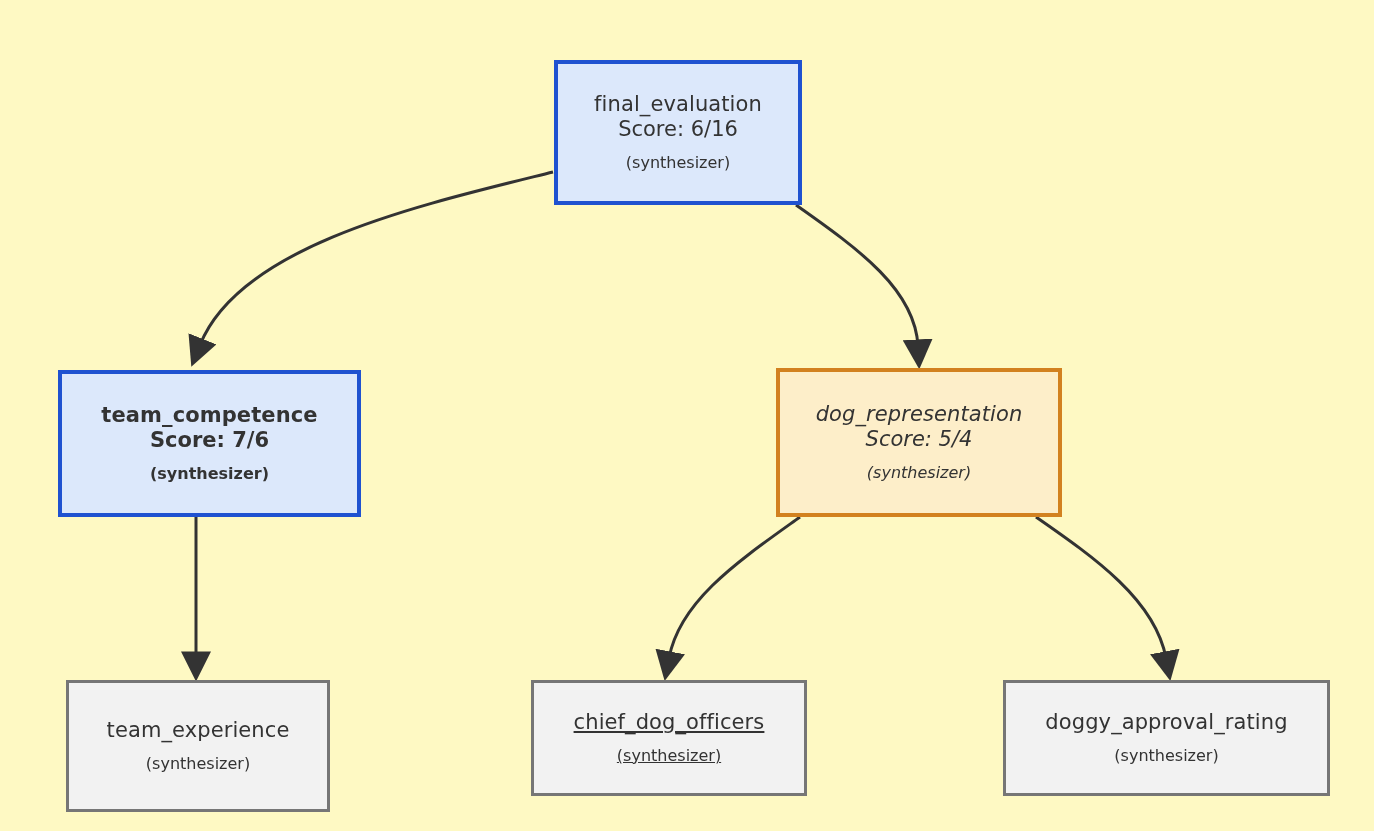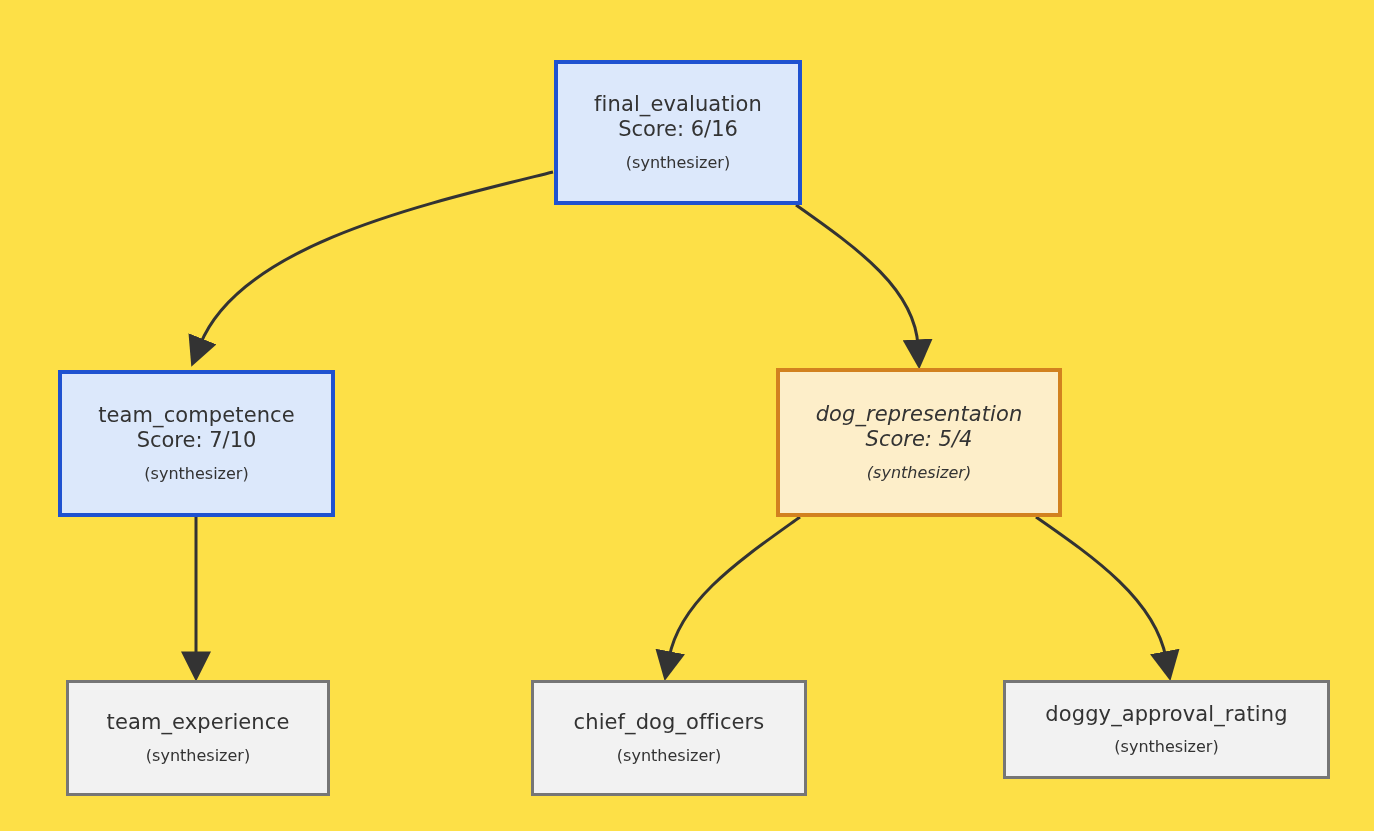--- a/index.html
+++ b/index.html
@@ -11,21 +11,21 @@
     width: 1374px;
     height: 831px;
     background: #fafafa;
     font-family: "DejaVu Sans", "Liberation Sans", sans-serif;
     overflow: hidden;
   }
   #canvas {
     position: relative;
     width: 1374px;
     height: 831px;
-    background: #fde047;
+    background: #fef9c3;
   }
   #edge-layer {
     position: absolute;
     left: 0;
     top: 0;
     width: 1374px;
     height: 831px;
     pointer-events: none;
   }
   .node {
@@ -86,37 +86,37 @@
         <path d="M 1036 517 C 1095 558, 1155 600, 1166 658" fill="none" stroke="#333333" stroke-width="3" stroke-linecap="butt" marker-end="url(#arrowhead)"></path>
       </g>
   </svg>
 
   <div id="nodes-layer">
       <div class="node blue" style="left: 554px; top: 60px; width: 248px; height: 145px;">
         <div class="nd-title">final_evaluation</div>
         <div class="nd-score">Score: 6/16</div>
         <div class="nd-role">(synthesizer)</div>
       </div>
-      <div class="node blue" style="left: 58px; top: 370px; width: 277px; height: 147px;">
+      <div class="node blue" style="left: 58px; top: 370px; width: 303px; height: 147px; font-weight: bold;">
         <div class="nd-title">team_competence</div>
-        <div class="nd-score">Score: 7/10</div>
+        <div class="nd-score">Score: 7/6</div>
         <div class="nd-role">(synthesizer)</div>
       </div>
       <div class="node orange" style="left: 776px; top: 368px; width: 286px; height: 149px;">
         <div class="nd-title">dog_representation</div>
         <div class="nd-score">Score: 5/4</div>
         <div class="nd-role">(synthesizer)</div>
       </div>
-      <div class="node grey" style="left: 66px; top: 680px; width: 264px; height: 116px;">
+      <div class="node grey" style="left: 66px; top: 680px; width: 264px; height: 132px;">
         <div class="nd-title">team_experience</div>
         <div class="nd-role">(synthesizer)</div>
       </div>
-      <div class="node grey" style="left: 531px; top: 680px; width: 276px; height: 116px;">
+      <div class="node grey" style="left: 531px; top: 680px; width: 276px; height: 116px; text-decoration: underline;">
         <div class="nd-title">chief_dog_officers</div>
         <div class="nd-role">(synthesizer)</div>
       </div>
-      <div class="node grey" style="left: 1003px; top: 680px; width: 327px; height: 99px;">
+      <div class="node grey" style="left: 1003px; top: 680px; width: 327px; height: 116px;">
         <div class="nd-title">doggy_approval_rating</div>
         <div class="nd-role">(synthesizer)</div>
       </div>
     </div>
 
 </div>
 
 </body></html>

